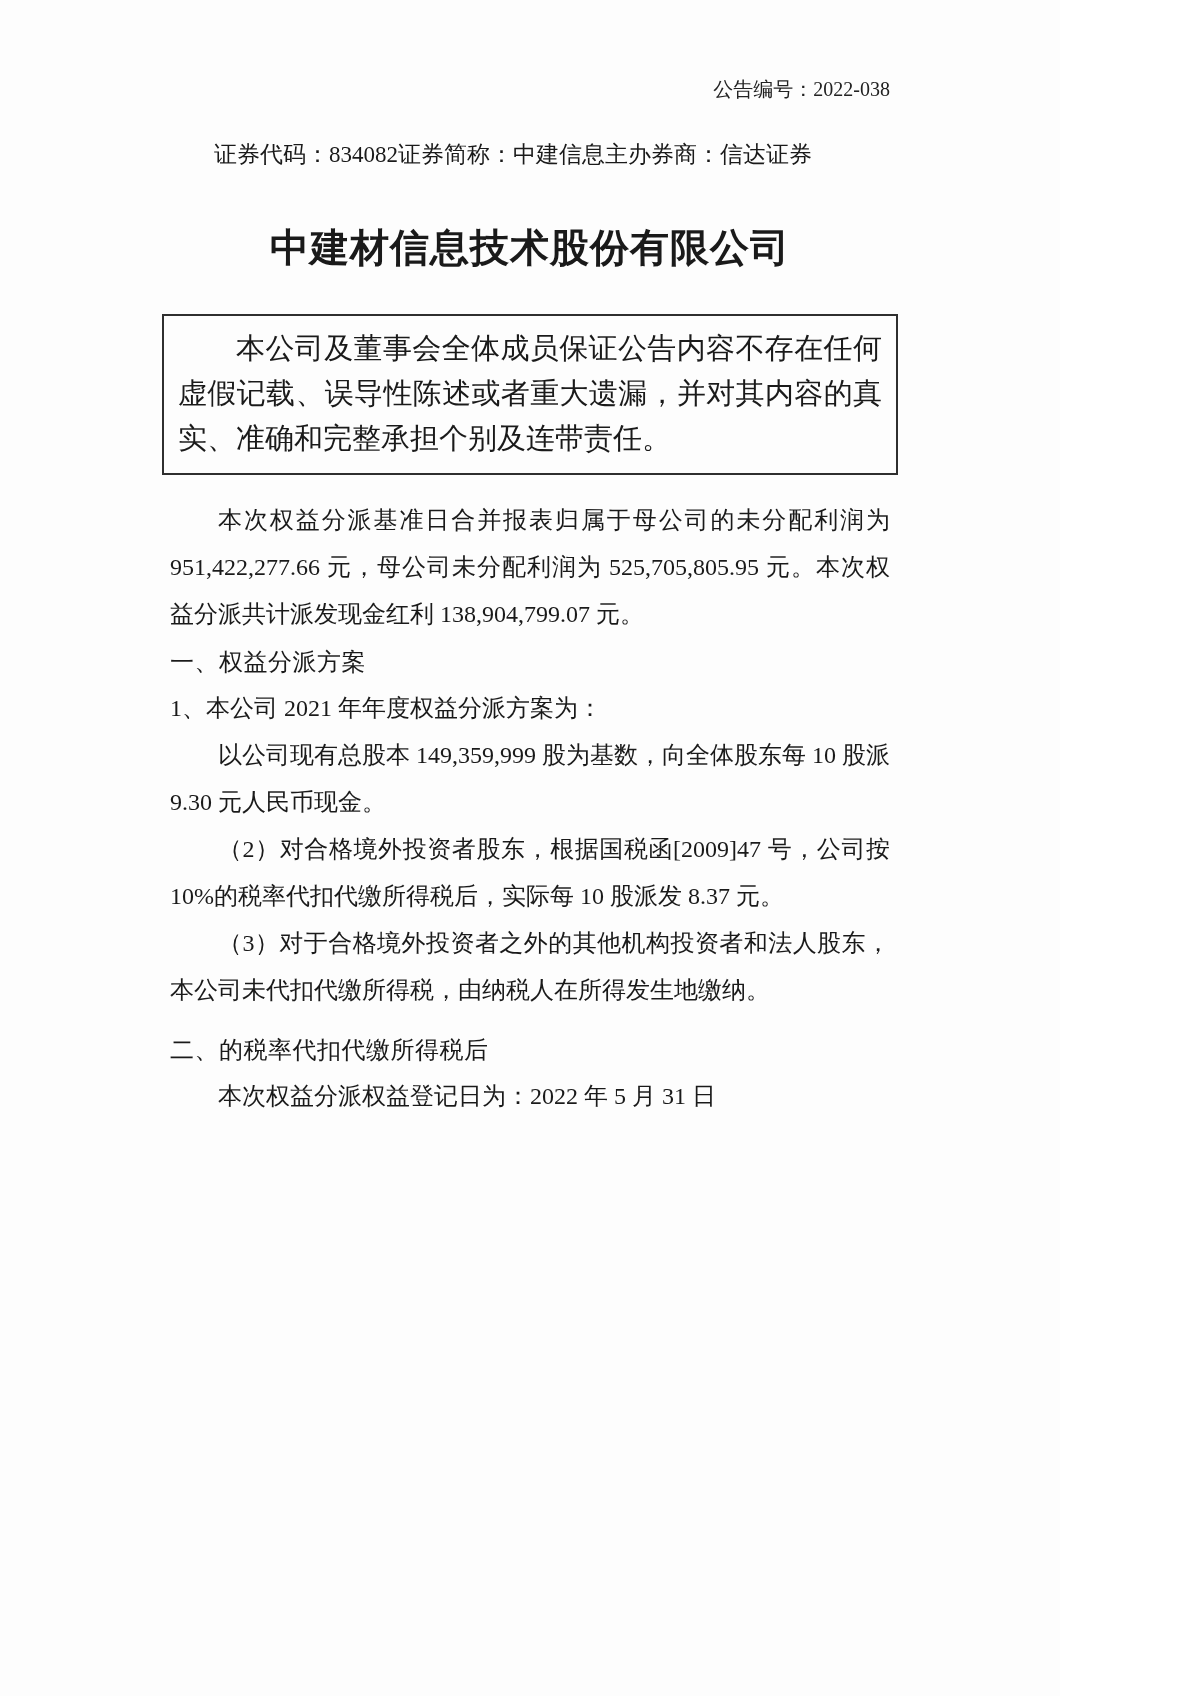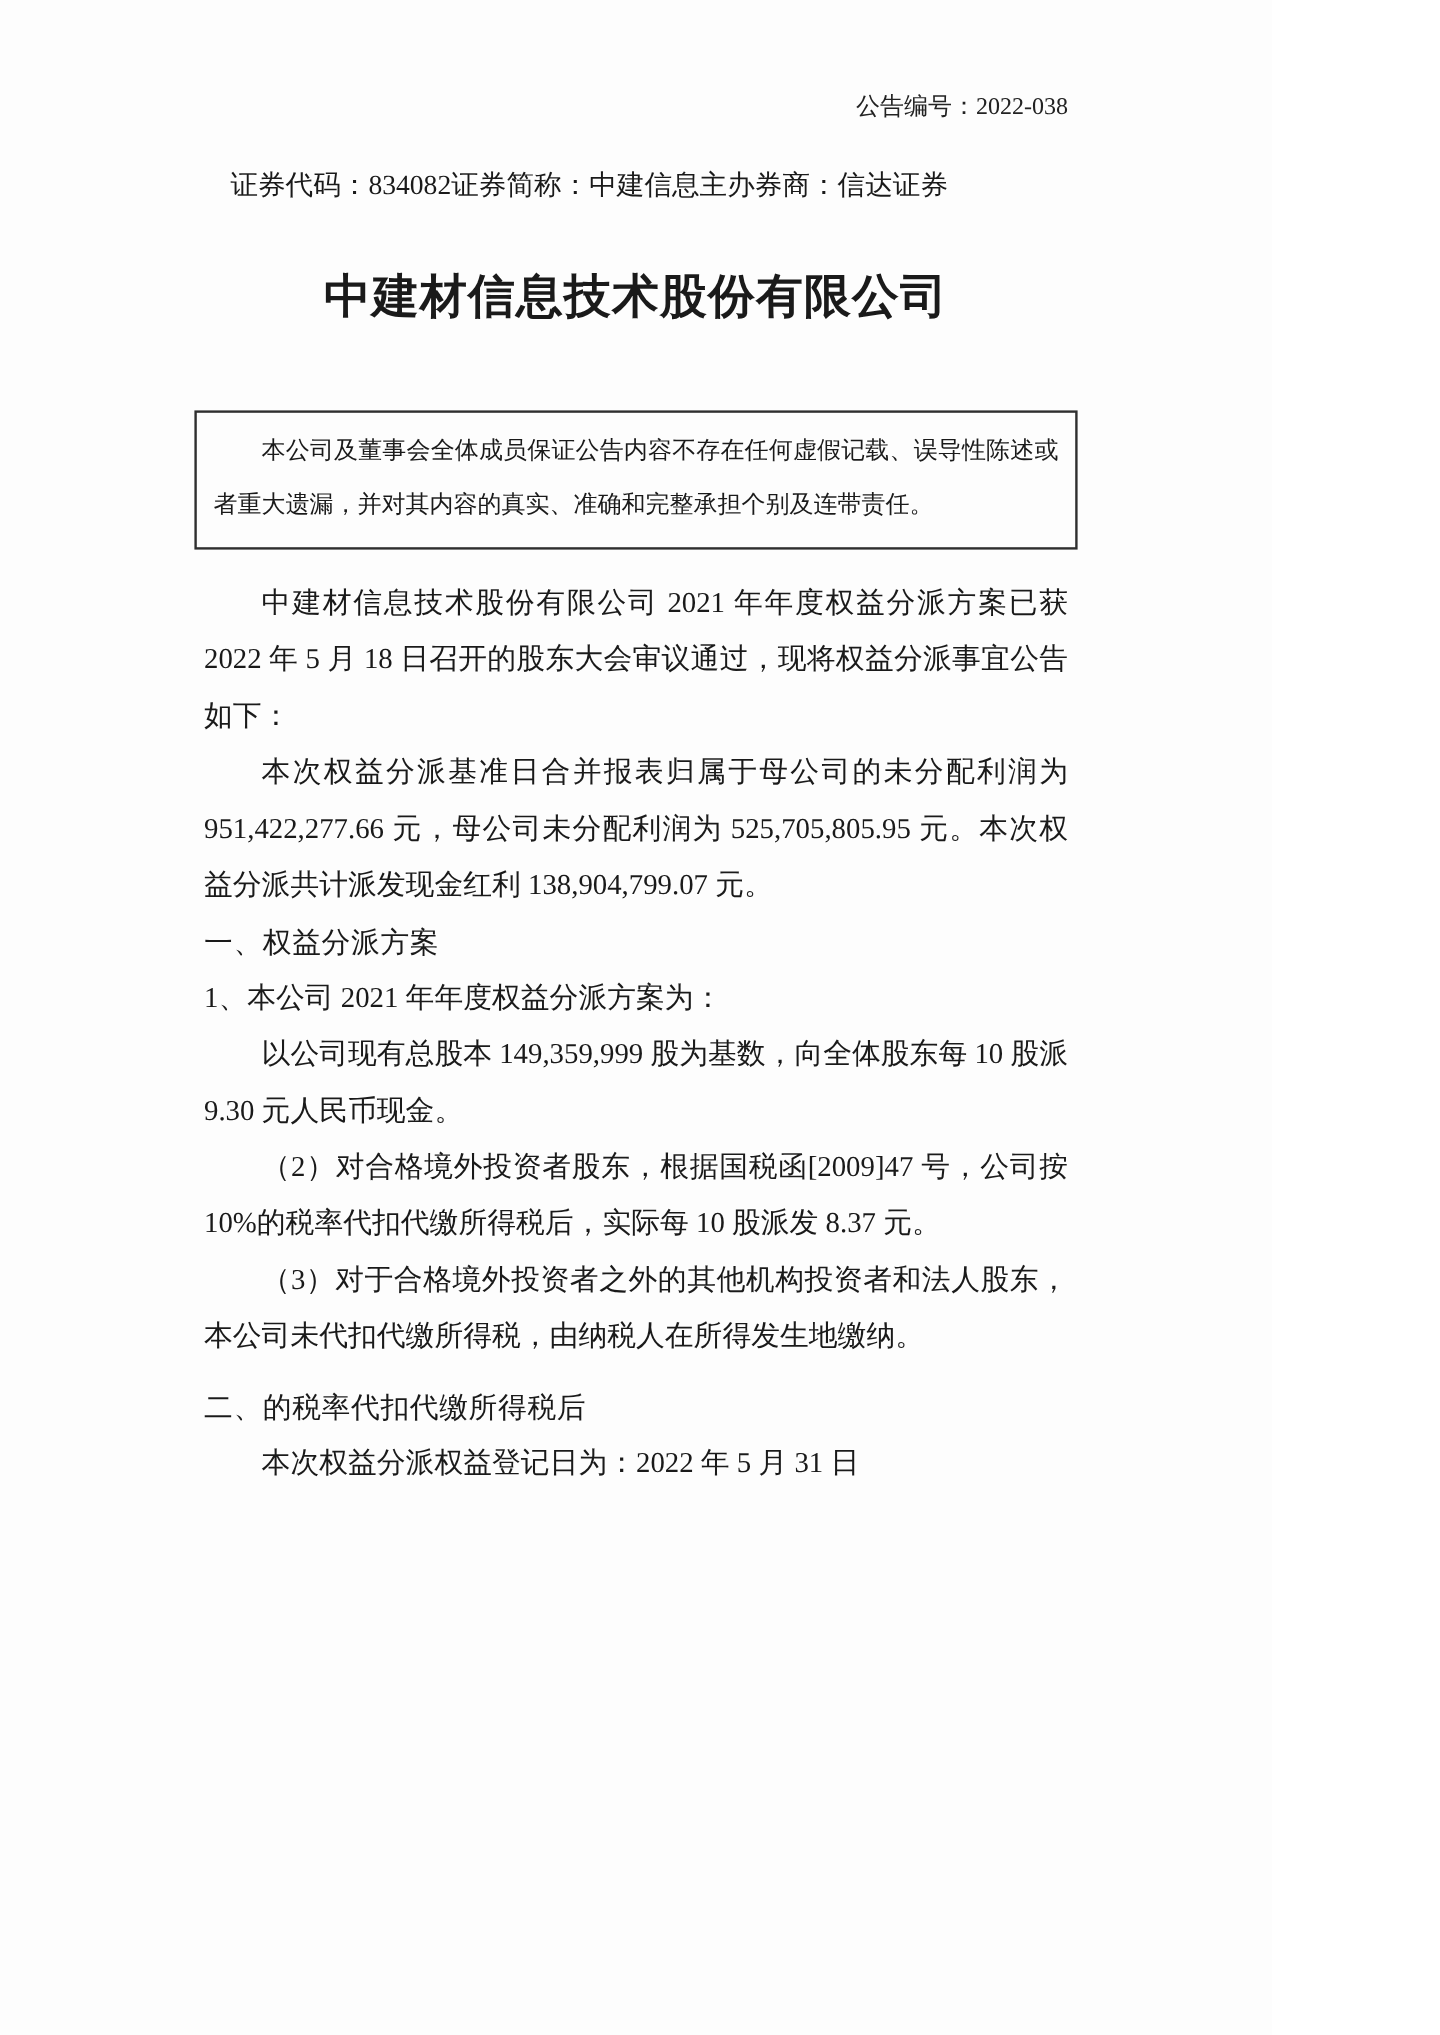--- a/index.html
+++ b/index.html
@@ -21,21 +21,21 @@
     padding: 76px 170px 0 170px; 
   }
   .announce-no {
     text-align: right;
     font-size: 20px;
     line-height: 26px;
     color: #222;
   }
   .securities-row {
     display: flex;
-    justify-content: center;
+    justify-content: flex-end;
     margin-top: 38px;
     padding-right: 78px;
     font-size: 23px;
     line-height: 30px;
   }
   .doc-title {
     margin-top: 56px;
     text-align: center;
     font-size: 39px;
     font-weight: bold;
@@ -44,24 +44,24 @@
   }
   .doc-subtitle {
     margin-top: 12px;
     text-align: center;
     font-size: 31px;
     font-weight: bold;
     line-height: 44px;
     letter-spacing: 1px;
   }
   .disclaimer-box {
-    margin: 72px -8px 0 -8px;
+    margin: 44px -8px 0 -8px;
     border: 2px solid #2f2f2f;
     padding: 10px 14px 12px 14px;
-    font-size: 20px;
+    font-size: 29px;
     line-height: 45px;
     text-align: justify;
     text-indent: 2em;
   }
   .body-text {
     margin-top: 22px;
   }
   .para {
     margin: 0;
     font-size: 24px;
@@ -99,21 +99,20 @@
     </div>
 
     <div class="doc-title">中建材信息技术股份有限公司</div>
 
 
     <div class="disclaimer-box">
       <span>本公司及董事会全体成员保证公告内容不存在任何虚假记载、误导性陈述或者重大遗漏，并对其内容的真实、准确和完整承担个别及连带责任。</span>
     </div>
 
     <div class="body-text">
-      <p class="para">中建材信息技术股份有限公司 2021 年年度权益分派方案已获 2022 年 5 月 18 日召开的股东大会审议通过，现将权益分派事宜公告如下：</p>
       <p class="para">本次权益分派基准日合并报表归属于母公司的未分配利润为 951,422,277.66 元，母公司未分配利润为 525,705,805.95 元。本次权益分派共计派发现金红利 138,904,799.07 元。</p>
 
       <p class="sec-heading">一、权益分派方案</p>
 
       <p class="para no-indent">1、本公司 2021 年年度权益分派方案为：</p>
       <p class="para">以公司现有总股本 149,359,999 股为基数，向全体股东每 10 股派 9.30 元人民币现金。</p>
       <p class="para">（2）对合格境外投资者股东，根据国税函[2009]47 号，公司按 10%的税率代扣代缴所得税后，实际每 10 股派发 8.37 元。</p>
       <p class="para">（3）对于合格境外投资者之外的其他机构投资者和法人股东，本公司未代扣代缴所得税，由纳税人在所得发生地缴纳。</p>
 
       <p class="sec-heading gap-top">二、的税率代扣代缴所得税后</p>

